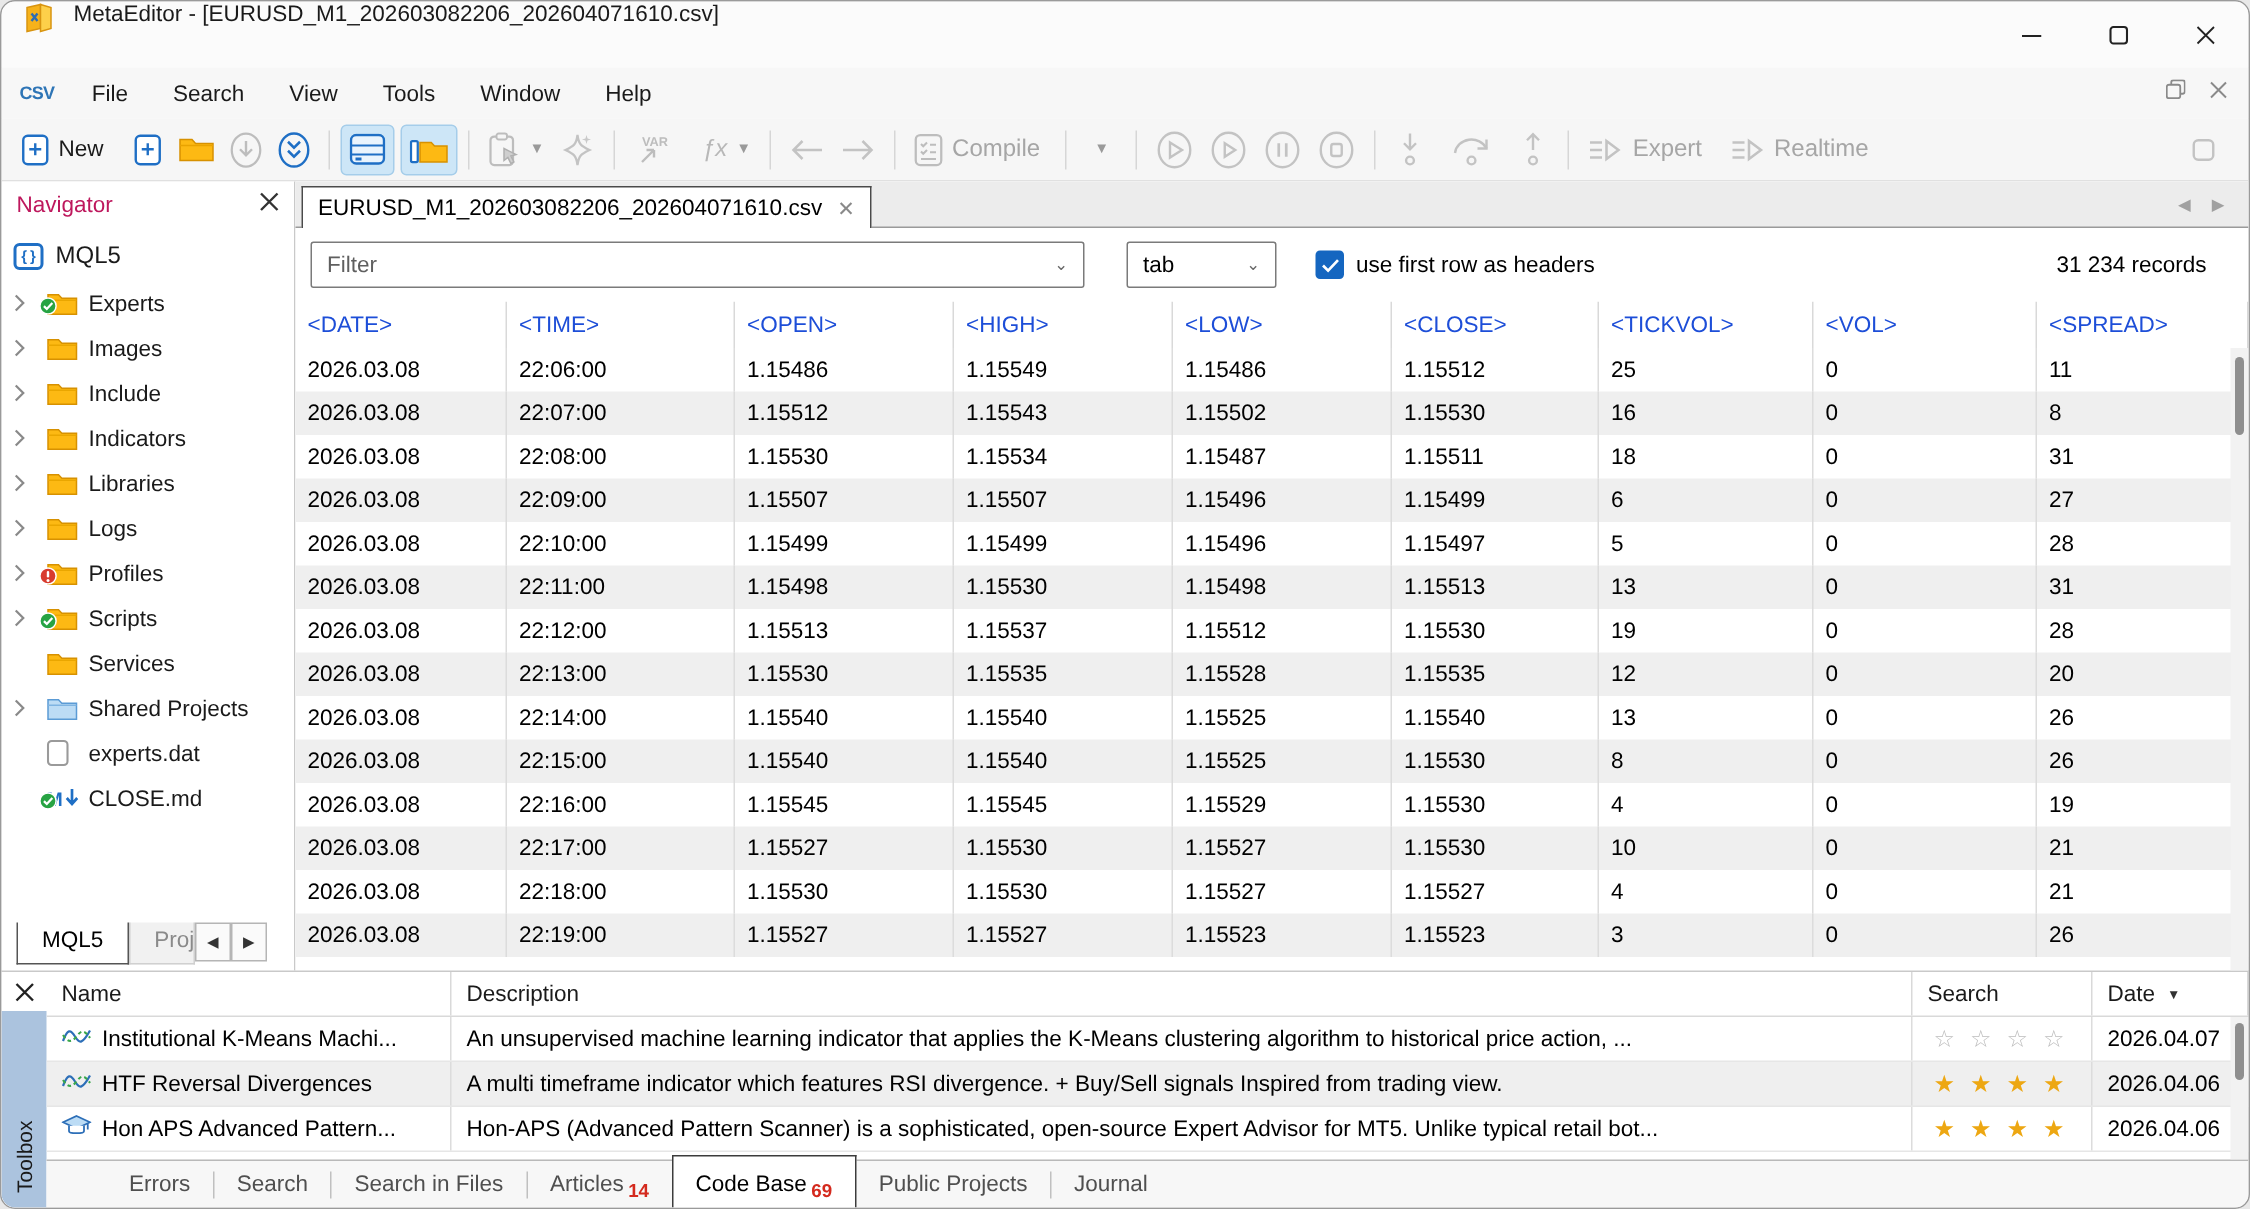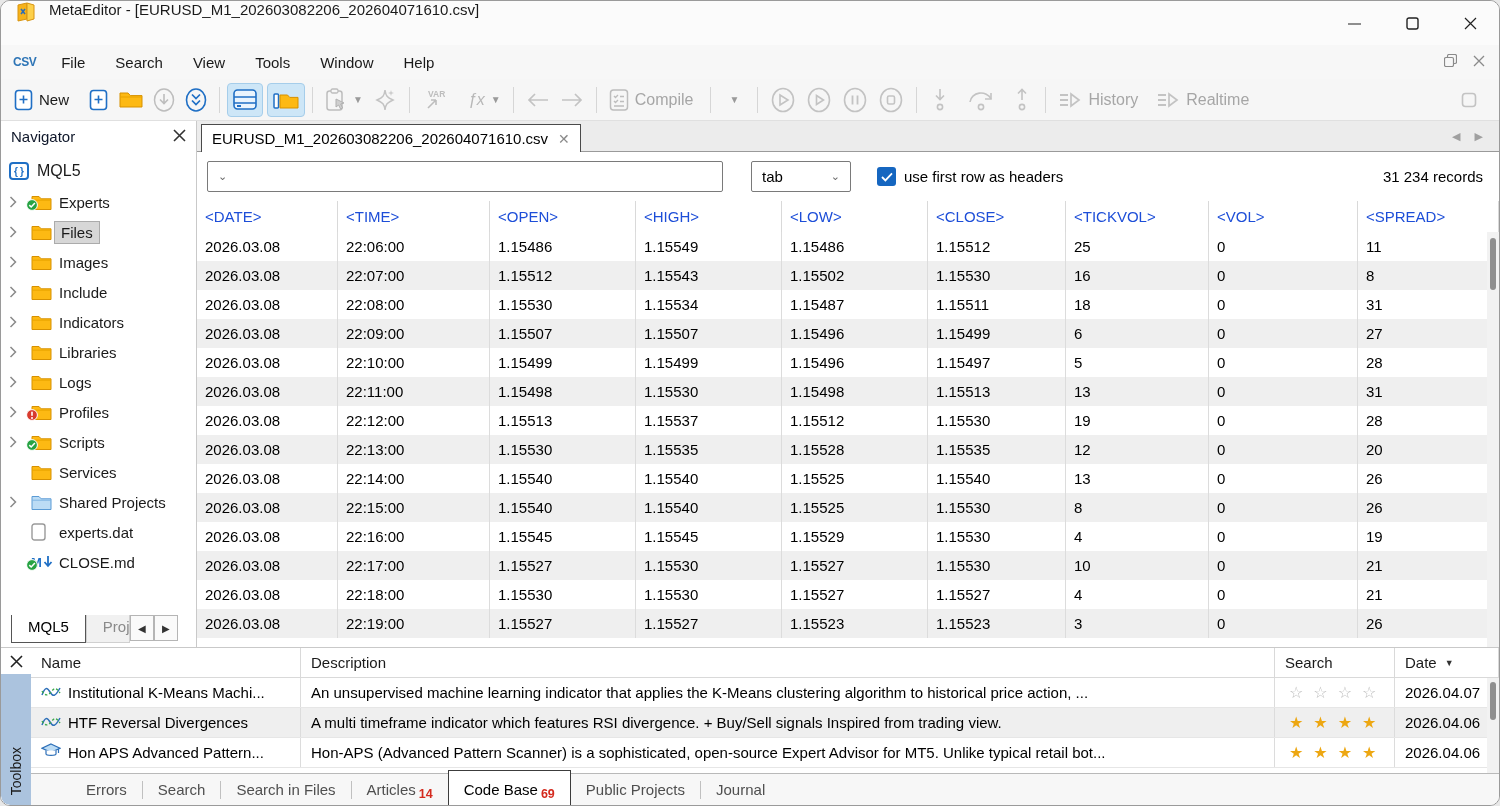--- a/index.html
+++ b/index.html
@@ -32,21 +32,21 @@
   .drop-caret { color:#9a9a9a; font-size:10px; }
   .fxtext { font-size:16px; font-style:italic; }
   .spacer { flex:1; }
 
   
   .main { flex:1 1 auto; display:flex; min-height:0; }
 
   
   .navigator { width:196px; flex:0 0 auto; border-right:1px solid #c9c9c9; display:flex; flex-direction:column; background:#fff; }
   .nav-header { height:30px; display:flex; align-items:center; padding:0 10px; }
-  .nav-title { font-size:15px; color:#0f172a; flex:1; }
+  .nav-title { font-size:15px; color:#be185d; flex:1; }
   .nav-close { color:#333; font-size:15px; }
   .nav-tree { flex:1; overflow:hidden; padding-top:4px; }
   .tree-row { height:30px; display:flex; align-items:center; font-size:15px; color:#1a1a1a; position:relative; }
   .tree-chevron { width:16px; margin-left:8px; color:#9a9a9a; display:flex; flex:0 0 auto; }
   .tree-iconwrap { position:relative; width:22px; height:18px; margin:0 6px 0 6px; flex:0 0 auto; display:flex; align-items:center; }
   .tree-badge { position:absolute; left:-5px; bottom:-3px; }
   .tree-label { white-space:nowrap; }
   .tree-label.selected { background:#d7d7d7; outline:1px solid #ababab; padding:2px 6px; margin-left:-4px; }
   .root-row { height:32px; display:flex; align-items:center; font-size:16px; color:#1a1a1a; padding-left:8px; gap:8px; }
   .mql5-icon { width:20px; height:18px; border:2px solid #1f6fc5; border-radius:4px; color:#1f6fc5;
@@ -67,21 +67,21 @@
 
   .filterrow { height:49px; display:flex; align-items:center; padding-left:10px; flex:0 0 auto; }
   .filter-combo { width:516px; height:31px; border:1px solid #7a7a7a; border-radius:2px; display:flex; align-items:center; padding:0 10px; }
   .filter-combo .ph { color:#5f5f5f; font-size:15px; flex:1; }
   .combo-caret { color:#6a6a6a; font-size:11px; }
   .delim-combo { width:100px; height:31px; border:1px solid #7a7a7a; border-radius:2px; margin-left:28px; display:flex; align-items:center; padding:0 10px; }
   .delim-combo .val { font-size:15px; color:#000; flex:1; }
   .chk-wrap { display:flex; align-items:center; margin-left:26px; gap:8px; }
   .chk-box { width:19px; height:19px; background:#1566c0; border-radius:3px; display:flex; align-items:center; justify-content:center; }
   .chk-label { font-size:15px; color:#000; }
-  .records { margin-left:auto; padding-right:16px; font-size:15px; color:#000; }
+  .records { margin-left:auto; padding-right:28px; font-size:15px; color:#000; }
 
   
   .datatable { flex:1; position:relative; min-height:0; overflow:hidden; }
   .tgrid-row { display:grid; grid-template-columns:141px 152px 146px 146px 146px 138px 143px 149px 1fr; }
   .thead-row { height:31px; }
   .thead-cell { font-size:15px; color:#1d4ed8; display:flex; align-items:center; padding-left:8px; border-right:1px solid #d9d9d9; }
   .tbody-row { height:29px; }
   .tbody-row.alt { background:#efefef; }
   .tcell { font-size:15px; color:#000; display:flex; align-items:center; padding-left:8px; border-right:1px solid #dcdcdc; white-space:nowrap; overflow:hidden; }
   .vscroll { position:absolute; top:31px; right:0; width:12px; bottom:0; background:#f2f2f2; }
@@ -316,21 +316,21 @@
           <path d="M7 12 v-10 M3 5.5 l4-4 4 4" stroke="#c3c3c3" stroke-width="1.6" fill="none"></path>
           <circle cx="7" cy="19" r="2.6" fill="none" stroke="#c3c3c3" stroke-width="1.6"></circle>
         </svg>
     </div>
     <div class="tsep"></div>
     <div class="tbtn disabled">
       <svg width="24" height="18" viewBox="0 0 24 18">
           <path d="M2 4 h8 M2 9 h8 M2 14 h8" stroke="#c3c3c3" stroke-width="1.8"></path>
           <path d="M13 3 l8 6 -8 6 z" fill="none" stroke="#c3c3c3" stroke-width="1.7"></path>
         </svg>
-      <span class="lbl" style="color:#a6a6a6; font-size:16px;">History</span>
+      <span class="lbl" style="color:#a6a6a6; font-size:16px;">Expert</span>
     </div>
     <div class="tbtn disabled" style="margin-left:8px;">
       <svg width="24" height="18" viewBox="0 0 24 18">
           <path d="M2 4 h8 M2 9 h8 M2 14 h8" stroke="#c3c3c3" stroke-width="1.8"></path>
           <path d="M13 3 l8 6 -8 6 z" fill="none" stroke="#c3c3c3" stroke-width="1.7"></path>
         </svg>
       <span class="lbl" style="color:#a6a6a6; font-size:16px;">Realtime</span>
     </div>
     <div class="spacer"></div>
     <div class="tbtn disabled" style="margin-right:6px;">
@@ -378,34 +378,20 @@
                 <svg width="8" height="12" viewBox="0 0 8 12">
                   <path d="M1.5 1 L6.5 6 L1.5 11" stroke="#8a8a8a" stroke-width="1.5" fill="none"></path>
                 </svg>
               </span>
               <span class="tree-iconwrap">
                 <svg width="21" height="17" viewBox="0 0 21 17">
                   <path d="M1 15.5 V2.5 h7 l2.2 2.3 H20 V15.5 Z" fill="#fdb913" stroke="#d79100"></path>
                   <path d="M1 6.2 h19" stroke="#eaa600" stroke-width="1"></path>
                 </svg>
               </span>
-              <span class="tree-label selected">Files</span>
-            </div>
-            <div class="tree-row">
-              <span class="tree-chevron">
-                <svg width="8" height="12" viewBox="0 0 8 12">
-                  <path d="M1.5 1 L6.5 6 L1.5 11" stroke="#8a8a8a" stroke-width="1.5" fill="none"></path>
-                </svg>
-              </span>
-              <span class="tree-iconwrap">
-                <svg width="21" height="17" viewBox="0 0 21 17">
-                  <path d="M1 15.5 V2.5 h7 l2.2 2.3 H20 V15.5 Z" fill="#fdb913" stroke="#d79100"></path>
-                  <path d="M1 6.2 h19" stroke="#eaa600" stroke-width="1"></path>
-                </svg>
-              </span>
               <span class="tree-label">Images</span>
             </div>
             <div class="tree-row">
               <span class="tree-chevron">
                 <svg width="8" height="12" viewBox="0 0 8 12">
                   <path d="M1.5 1 L6.5 6 L1.5 11" stroke="#8a8a8a" stroke-width="1.5" fill="none"></path>
                 </svg>
               </span>
               <span class="tree-iconwrap">
                 <svg width="21" height="17" viewBox="0 0 21 17">
@@ -560,20 +546,21 @@
           <span class="tab-close">✕</span>
         </div>
         <div class="tab-scroll">
           <span>◀</span>
           <span>▶</span>
         </div>
       </div>
 
       <div class="filterrow">
         <div class="filter-combo">
+          <span class="ph">Filter</span>
           <span class="combo-caret">⌄</span>
         </div>
         <div class="delim-combo">
           <span class="val">tab</span>
           <span class="combo-caret">⌄</span>
         </div>
         <div class="chk-wrap">
           <span class="chk-box">
               <svg width="12" height="10">
                 <path d="M1 5 l3.4 3.4 L11 1.4" stroke="#fff" stroke-width="1.8" fill="none"></path>

